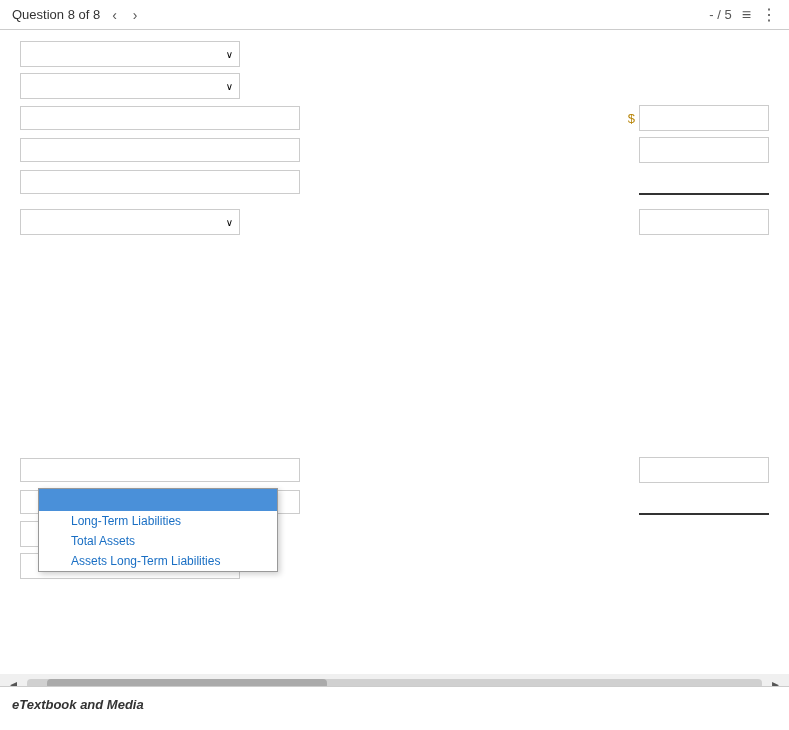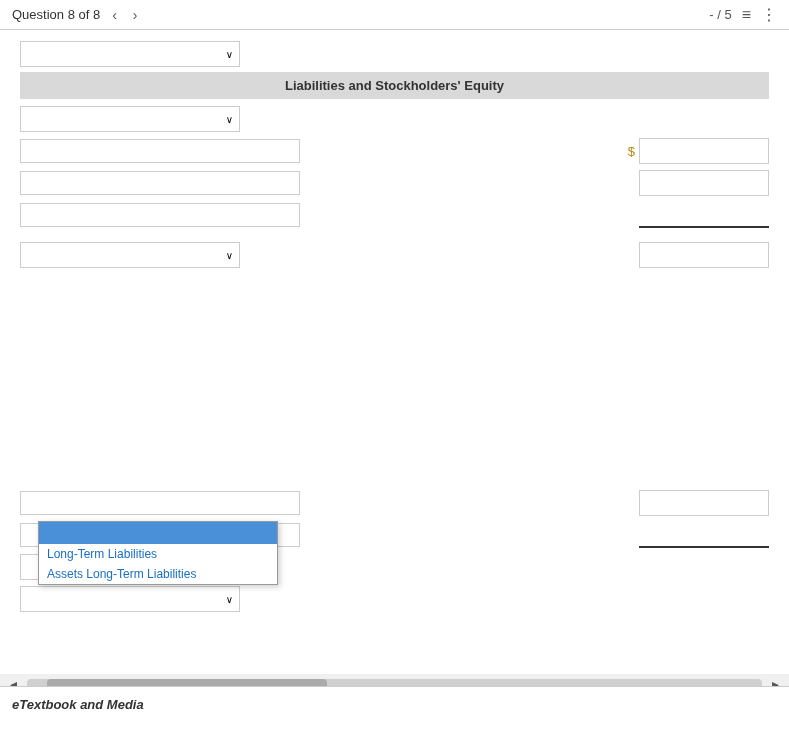--- a/index.html
+++ b/index.html
@@ -95,20 +95,21 @@
     }
     .dropdown-open .dd-header {
       background: #4a90d9;
       height: 22px;
     }
     .dropdown-open .dd-item {
       padding: 3px 8px;
       font-size: 12px;
       cursor: pointer;
       color: #1a6fc4;
+      margin-left: 24px;
     }
 
     
     .text-input {
       width: 280px;
       height: 24px;
       border: 1px solid #ccc;
       padding: 2px 4px;
       font-size: 12px;
     }
@@ -221,21 +222,20 @@
   <div class="form-row">
     <div class="left-col">
       <div class="dd-trigger">
         <span></span>
         <span class="chevron">∨</span>
       </div>
     </div>
     <div class="right-col"></div>
   </div>
 
-  <div class="section-header">Liabilities and Stockholders' Equity</div>
 
   <div class="form-row">
     <div class="left-col">
       <div class="dd-trigger">
         <span></span>
         <span class="chevron">∨</span>
       </div>
     </div>
     <div class="right-col"></div>
   </div>
@@ -277,20 +277,21 @@
         <span class="chevron">∨</span>
       </div>
     </div>
     <div class="right-col">
       <input type="text" class="input-right" value="" style="">
     </div>
 
     <div class="dropdown-open">
       <div class="dd-header"></div>
       <div class="dd-item">Long-Term Liabilities</div>
+      <div class="dd-item">Total Assets</div>
       <div class="dd-item">Assets Long-Term Liabilities</div>
 
     </div>
   </div>
 
   <div class="form-row" style="margin-top: 220px;">
     <div class="left-col">
       <input type="text" class="text-input" value="" style="">
     </div>
     <div class="right-col">

